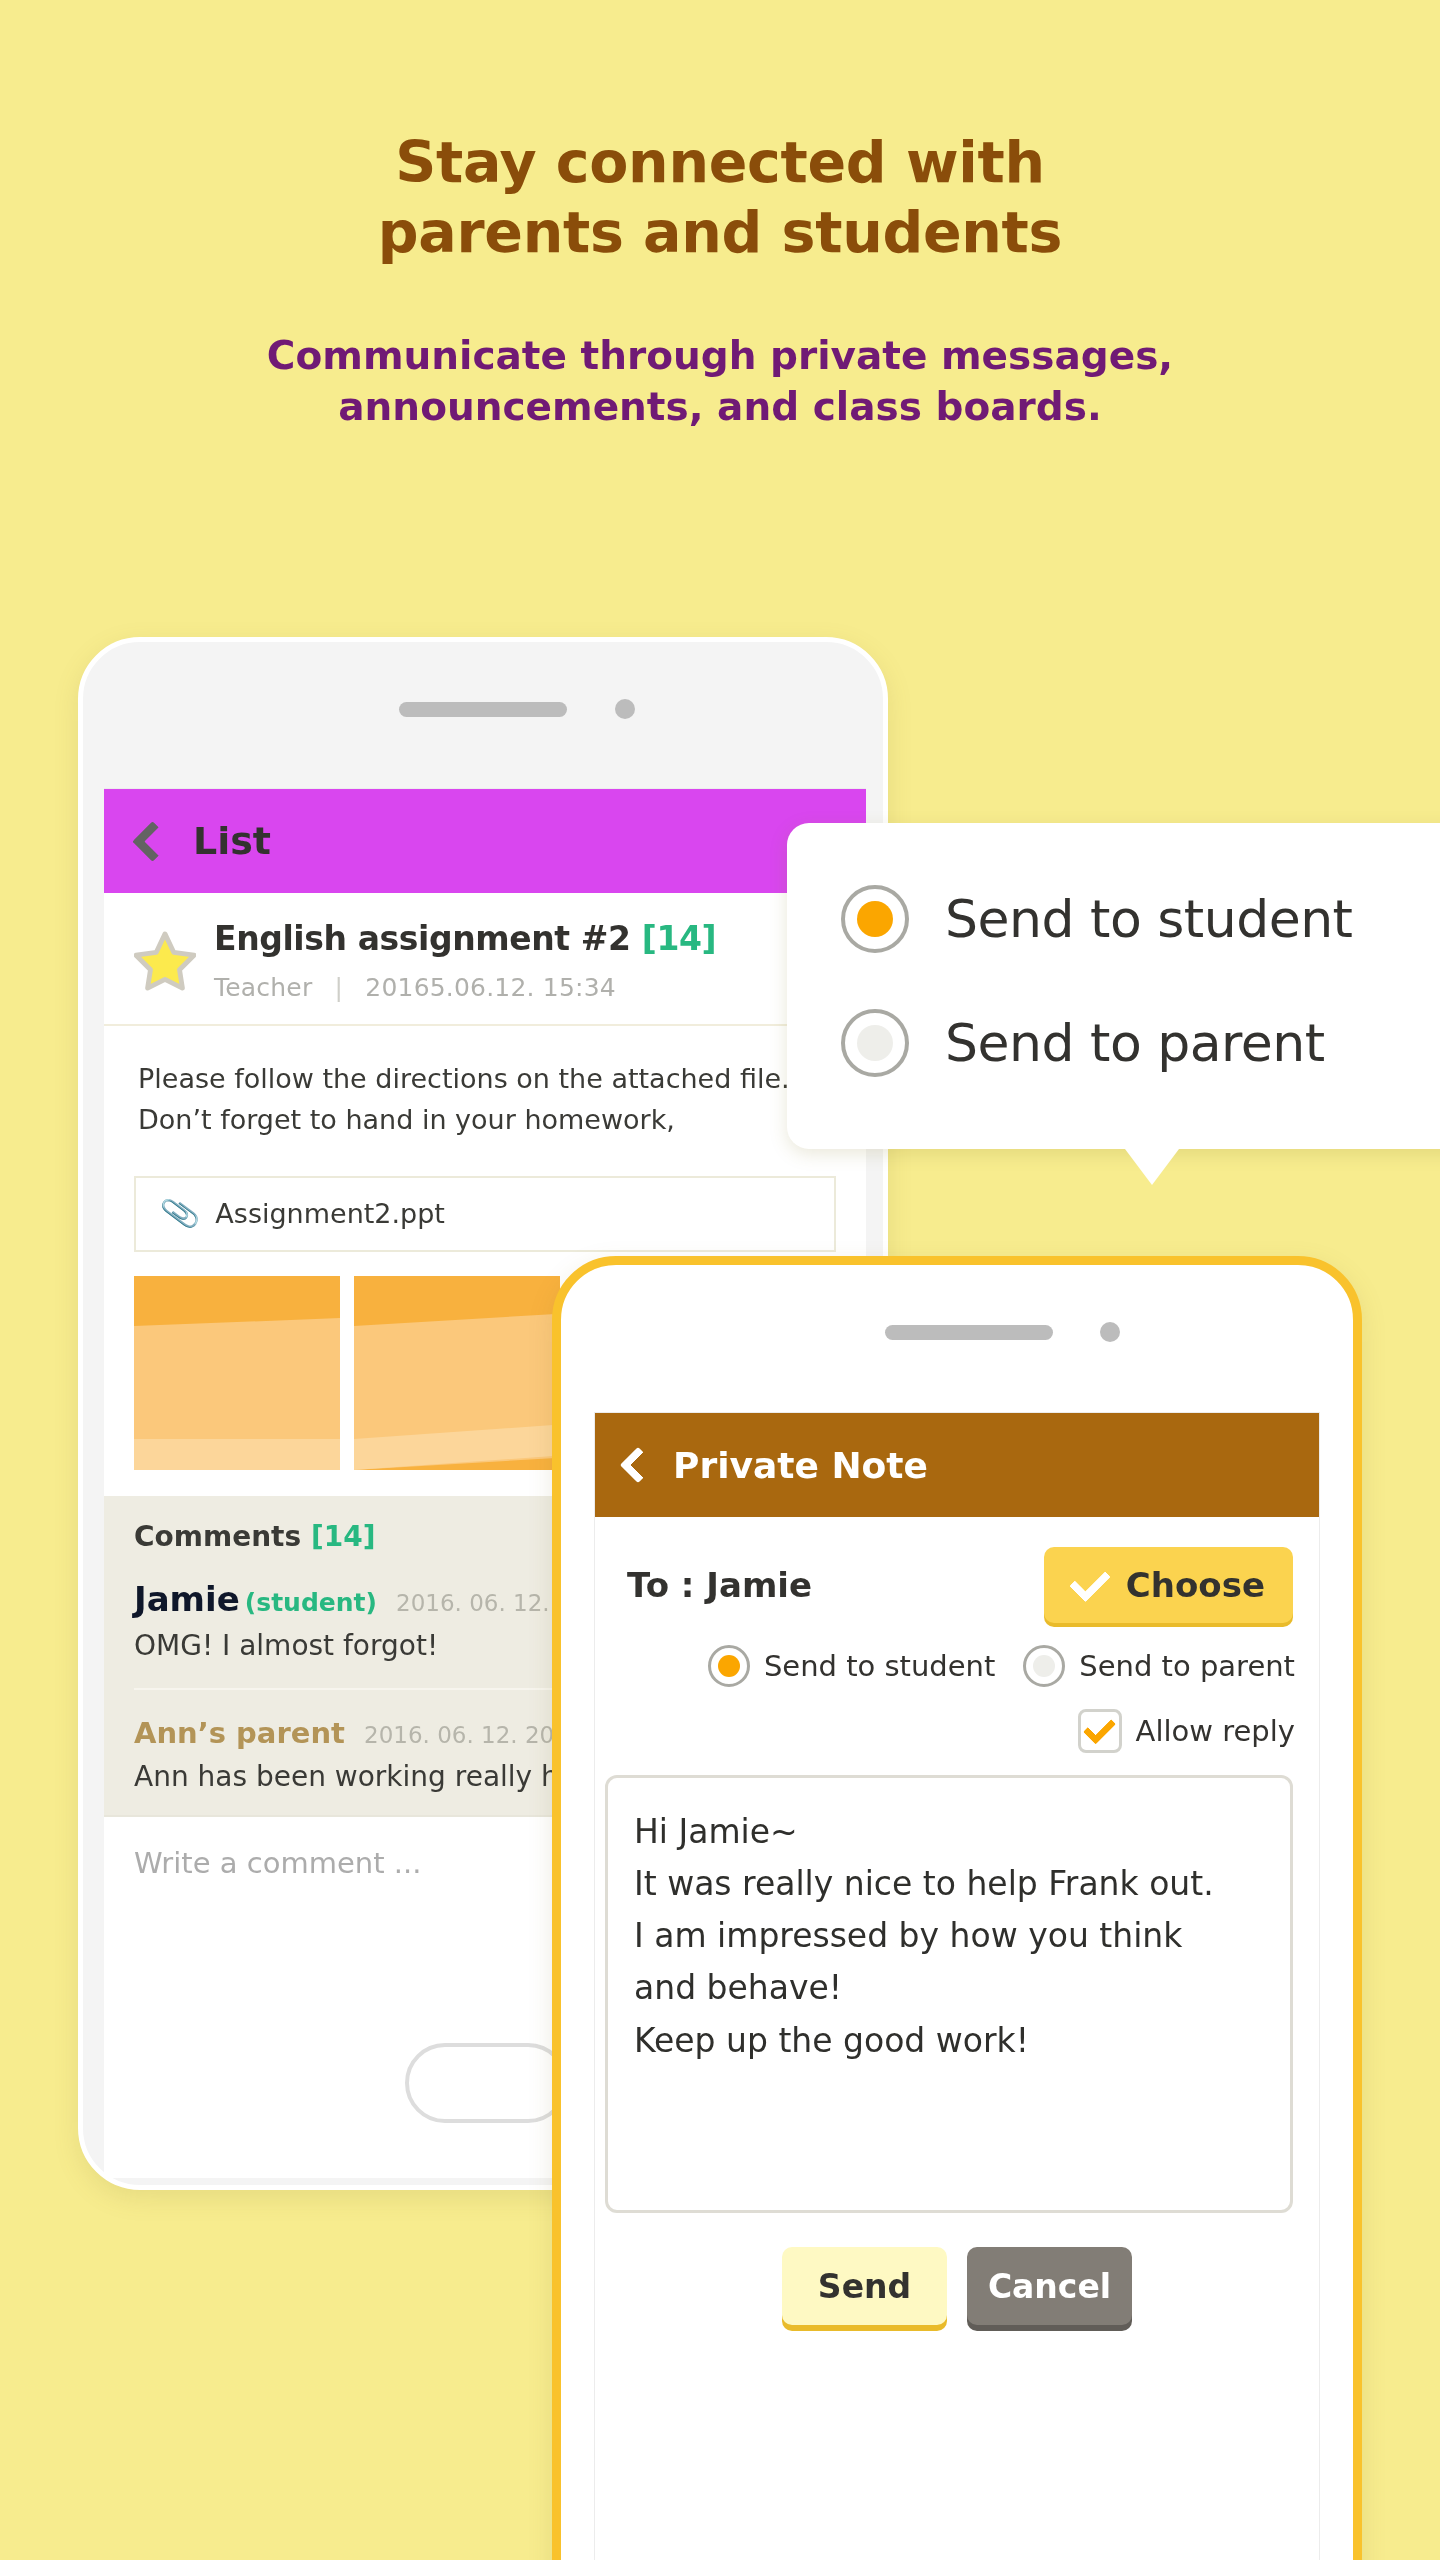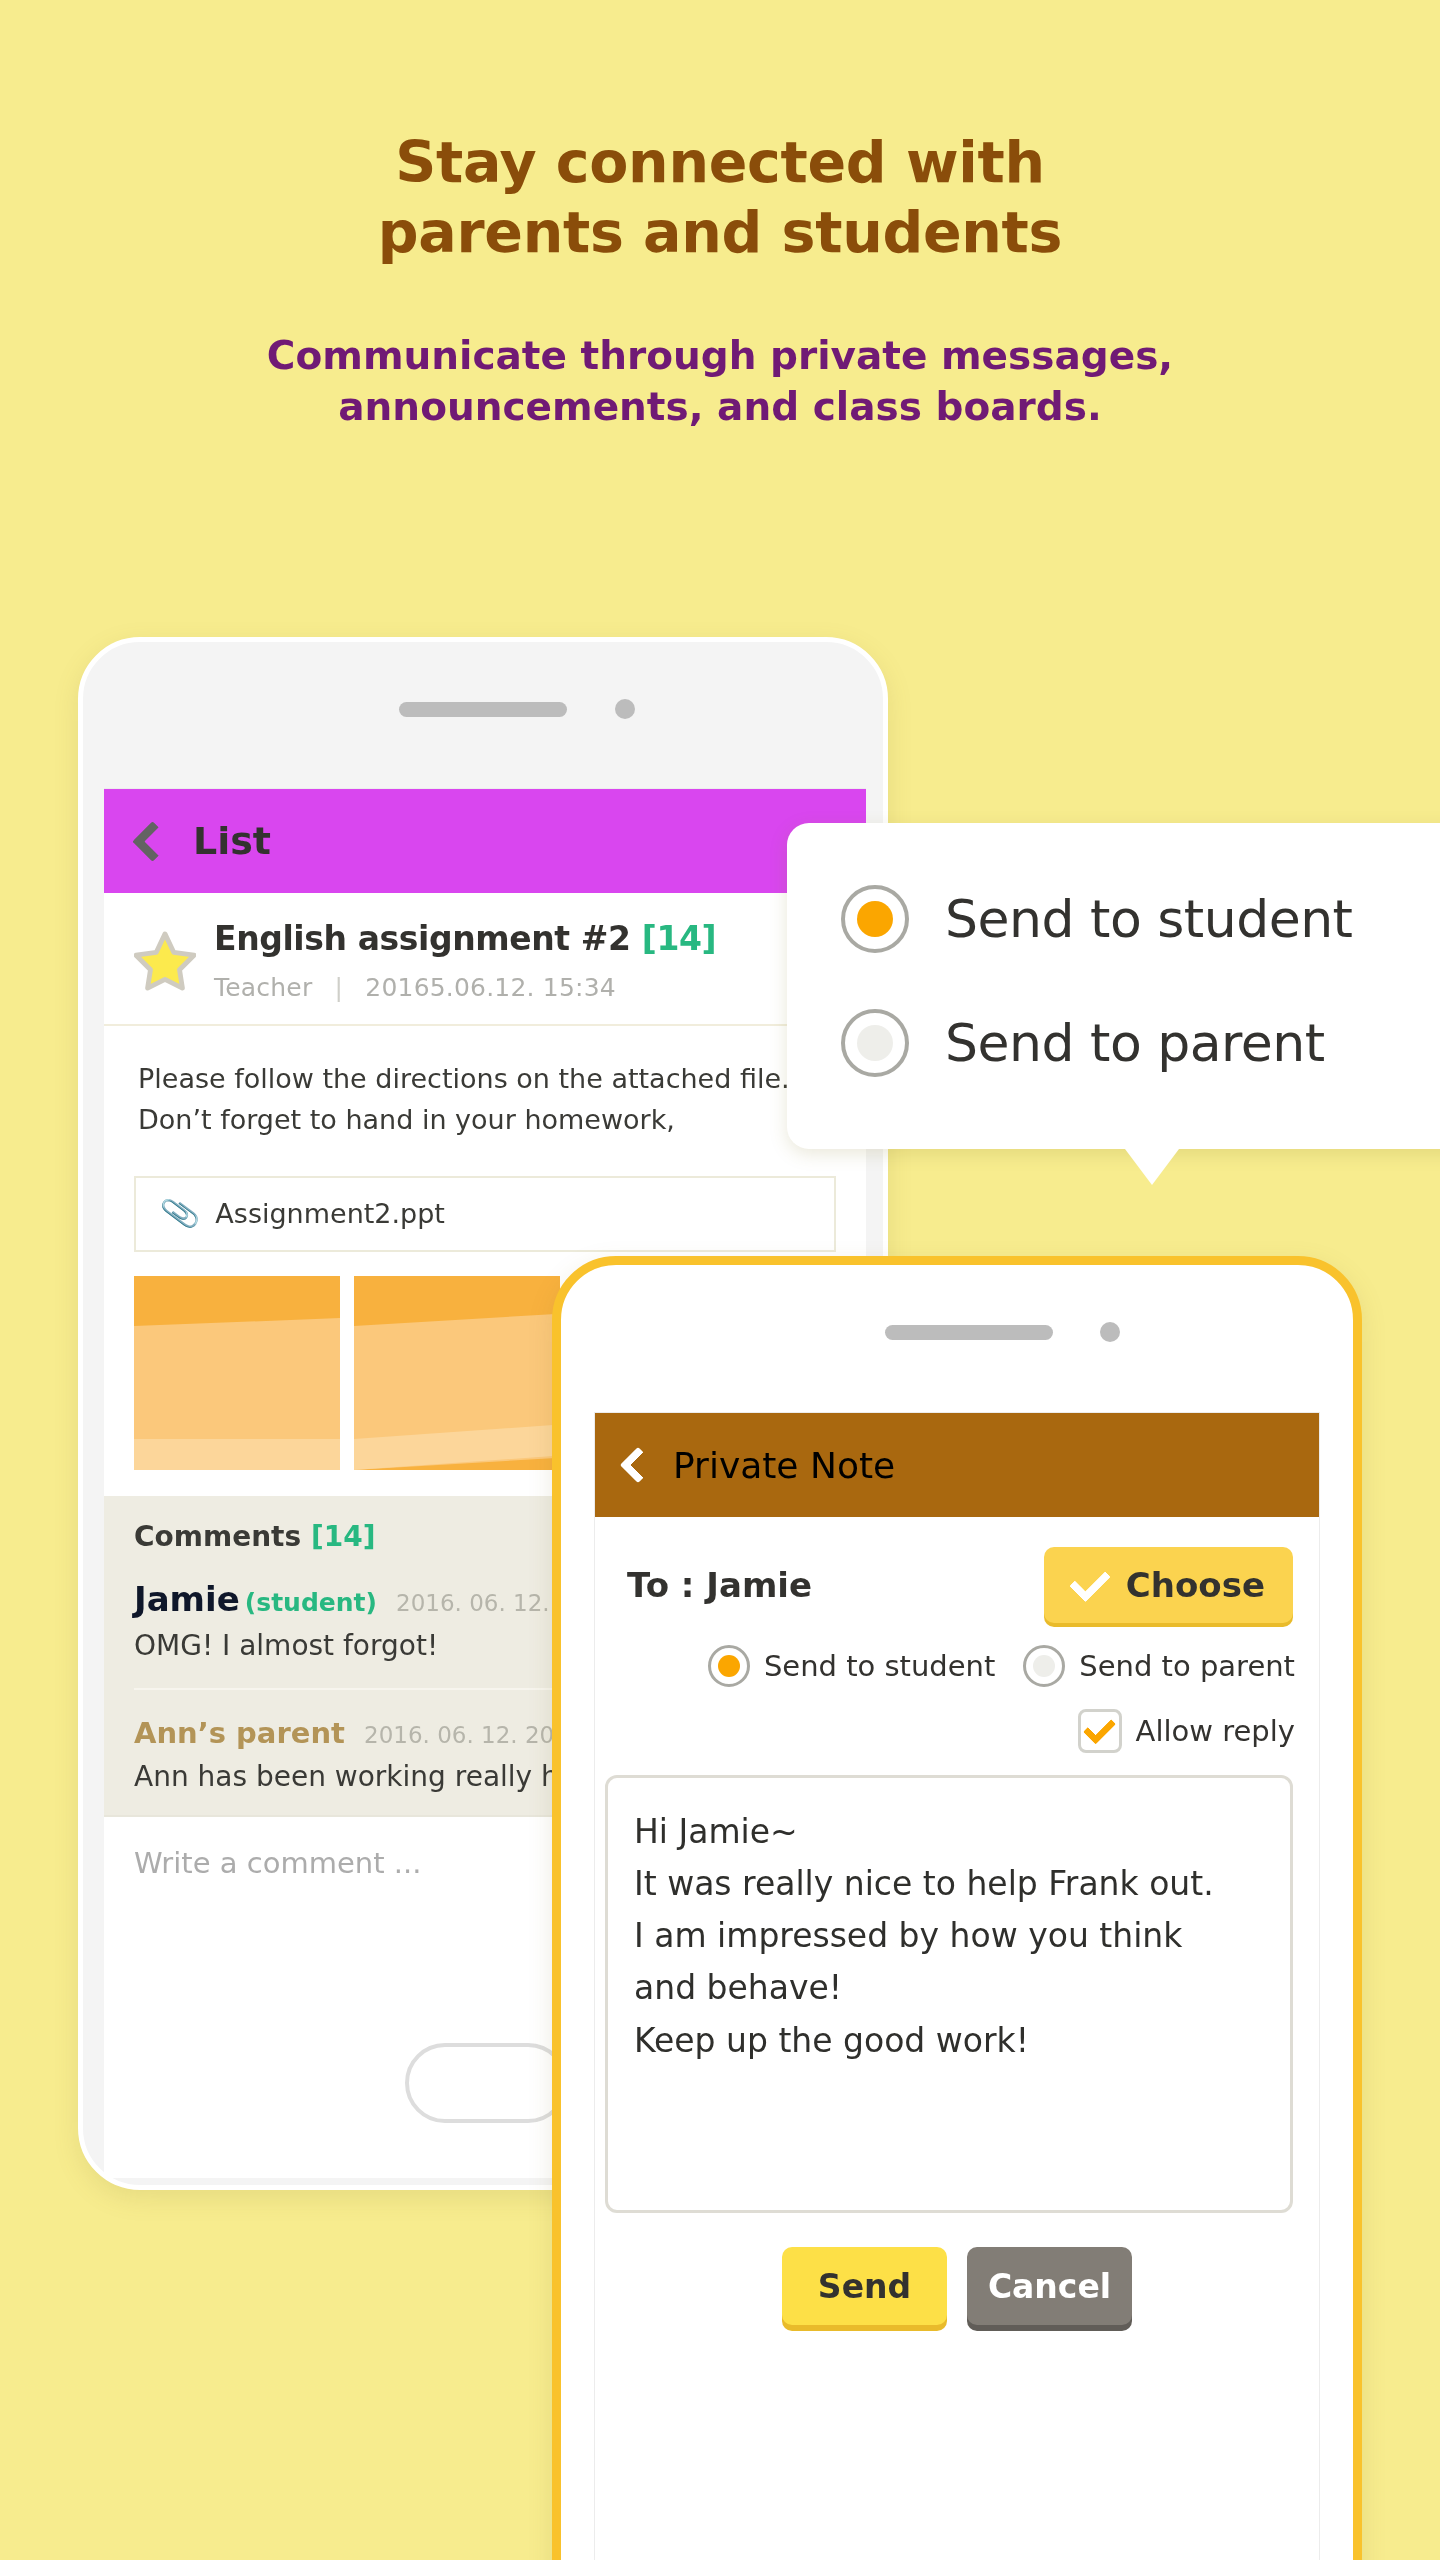--- a/index.html
+++ b/index.html
@@ -204,21 +204,21 @@
   }
   .chev-w {
     display: inline-block;
     width: 18px; height: 18px;
     border-left: 8px solid #ffffff;
     border-bottom: 8px solid #ffffff;
     transform: rotate(45deg);
     border-radius: 3px;
     margin-right: 22px;
   }
-  .p2-nav-title { font-size: 36px; font-weight: normal; color: #000000; }
+  .p2-nav-title { font-size: 36px; font-weight: bold; color: #ffffff; }
   .p2-to-row {
     display: flex; align-items: center; justify-content: space-between;
     padding: 30px 26px 0 32px;
   }
   .p2-to { font-size: 34px; font-weight: bold; color: #33322f; }
   .btn-choose {
     background: #fbd34f;
     border-radius: 10px;
     height: 76px;
     display: flex; align-items: center;
@@ -271,21 +271,21 @@
     box-sizing: border-box;
     font-size: 33px;
     line-height: 1.58;
     color: #2f2f2c;
   }
   .p2-actions {
     display: flex; justify-content: center; gap: 20px;
     margin-top: 34px;
   }
   .btn-send {
-    background: #fde047; border-radius: 10px;
+    background: #fef9c3; border-radius: 10px;
     width: 165px; height: 78px;
     display:flex; align-items:center; justify-content:center;
     font-size: 33px; font-weight: bold; color: #33322f;
     box-shadow: 0 6px 0 #e9bb2b;
   }
   .btn-cancel {
     background: #827d76; border-radius: 10px;
     width: 165px; height: 78px;
     display:flex; align-items:center; justify-content:center;
     font-size: 33px; font-weight: bold; color: #ffffff;

